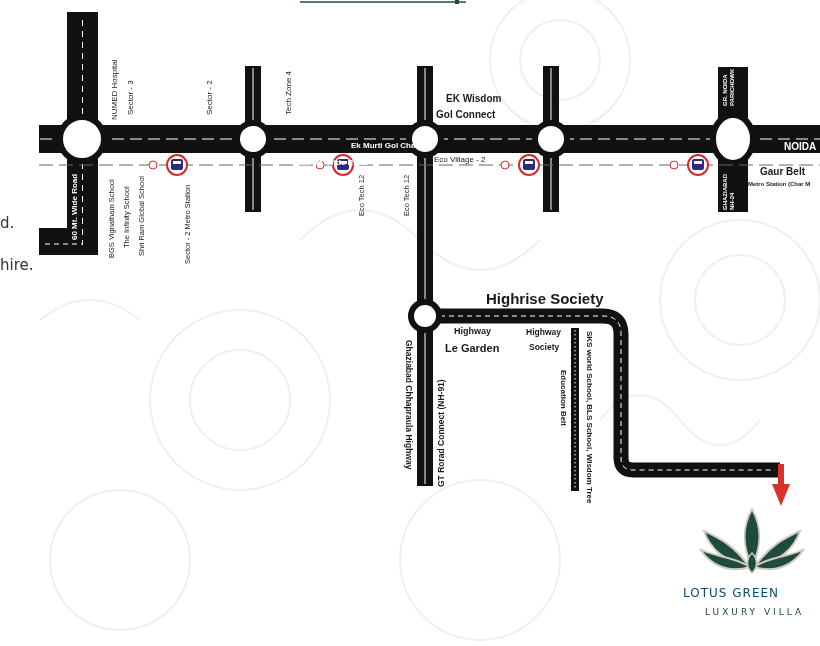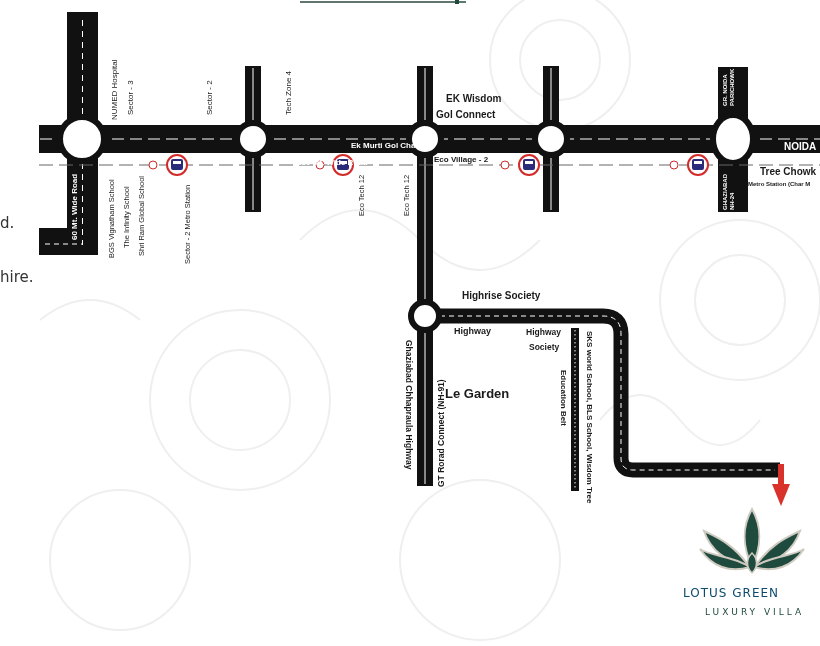--- a/index.html
+++ b/index.html
@@ -121,21 +121,21 @@
     <path d="M0 -36 C10 -18 10 0 0 22 C-10 0 -10 -18 0 -36Z" fill="#1f4a3e" stroke="#cfcac0" stroke-width="2"></path>
     <path d="M-4 20 C-20 -2 -36 -8 -48 -14 C-42 4 -26 18 -4 20Z" fill="#1f4a3e" stroke="#cfcac0" stroke-width="2"></path>
     <path d="M4 20 C20 -2 36 -8 48 -14 C42 4 26 18 4 20Z" fill="#1f4a3e" stroke="#cfcac0" stroke-width="2"></path>
     <path d="M-2 22 C-20 10 -40 12 -52 4 C-40 22 -22 28 -2 22Z" fill="#1f4a3e" stroke="#cfcac0" stroke-width="2"></path>
     <path d="M2 22 C20 10 40 12 52 4 C40 22 22 28 2 22Z" fill="#1f4a3e" stroke="#cfcac0" stroke-width="2"></path>
     <path d="M0 8 C6 14 6 22 0 28 C-6 22 -6 14 0 8Z" fill="#1f4a3e" stroke="#cfcac0" stroke-width="1.5"></path>
   </g>
 </svg>
 
 <div class="side-text" style="left:0; top:214px;">d.</div>
-<div class="side-text" style="left:0; top:256px;margin-top:12px;">hire.</div>
+<div class="side-text" style="left:0; top:256px;">hire.</div>
 
 <div class="lbl" style="left:297px; top:126px; font-size:8px; font-weight:bold; color:#fff;margin-top:32px;">130 Mt. Wide Road</div>
 <div class="lbl" style="left:310px; top:141px; font-size:8px; font-weight:bold; color:#fff;margin-left:41px;">Ek Murti Gol Chakkar</div>
 <div class="lbl vert" style="left:70px; top:240px; font-size:8px; font-weight:bold; color:#fff;">60 Mt. Wide Road</div>
 <div class="lbl" style="left:752px; top:141px; font-size:10px; font-weight:bold; color:#fff;padding-left:32px;">NOIDA</div>
 <div class="lbl vert" style="left:722px; top:106px; font-size:6px; font-weight:bold; color:#fff; width:40px; white-space:normal; line-height:7px;">GR. NOIDA PARICHOWK</div>
 <div class="lbl vert" style="left:722px; top:210px; font-size:6px; font-weight:bold; color:#fff; width:40px; white-space:normal; line-height:7px;">GHAZIABAD NH-24</div>
 <div class="lbl vert90" style="left:414px; top:340px; font-size:8.5px; font-weight:bold;">Ghaziabad Chhapraula Highway</div>
 <div class="lbl vert" style="left:436px; top:487px; font-size:8.5px; font-weight:bold;">GT Rorad Connect (NH-91)</div>
 
@@ -144,25 +144,25 @@
 <div class="lbl vert" style="left:205px; top:115px; font-size:8px;">Sector - 2</div>
 <div class="lbl vert" style="left:284px; top:115px; font-size:8px;">Tech Zone 4</div>
 <div class="lbl" style="left:446px; top:93px; font-size:10px; font-weight:bold;">EK Wisdom</div>
 <div class="lbl" style="left:436px; top:109px; font-size:10px; font-weight:bold;">Gol Connect</div>
 <div class="lbl vert" style="left:107px; top:258px; font-size:7.5px;">BGS Vignatham School</div>
 <div class="lbl vert" style="left:122px; top:248px; font-size:7.5px;">The Infinity School</div>
 <div class="lbl vert" style="left:137px; top:256px; font-size:7.5px;">Shri Ram Global School</div>
 <div class="lbl vert" style="left:183px; top:264px; font-size:7.5px;">Sector - 2 Metro Station</div>
 <div class="lbl vert" style="left:357px; top:216px; font-size:7.5px;">Eco Tech 12</div>
 <div class="lbl vert" style="left:402px; top:216px; font-size:7.5px;">Eco Tech 12</div>
-<div class="lbl" style="left:434px; top:155px; font-size:8px; font-weight:bold;">Eco Village - 2</div>
-<div class="lbl" style="left:760px; top:166px; font-size:10px; font-weight:bold;">Tree Chowk</div>
+<div class="lbl" style="left:434px; top:155px; font-size:8px; font-weight:normal;">Eco Village - 2</div>
+<div class="lbl" style="left:760px; top:166px; font-size:10px; font-weight:bold;">Gaur Belt</div>
 <div class="lbl" style="left:748px; top:181px; font-size:6px; font-weight:bold;">Metro Station (Char M</div>
-<div class="lbl" style="left:455px; top:290px; font-size:10px; font-weight:bold;padding-left:7px;">Highrise Society</div>
+<div class="lbl" style="left:479px; top:290px; font-size:15px; font-weight:bold;padding-left:7px;">Highrise Society</div>
 <div class="lbl" style="left:454px; top:326px; font-size:9px; font-weight:bold;">Highway</div>
-<div class="lbl" style="left:445px; top:342px; font-size:13px; font-weight:bold;margin-top:44px;">Le Garden</div>
+<div class="lbl" style="left:445px; top:342px; font-size:11px; font-weight:bold;">Le Garden</div>
 <div class="lbl" style="left:526px; top:327px; font-size:8.5px; font-weight:bold;">Highway</div>
 <div class="lbl" style="left:529px; top:342px; font-size:8.5px; font-weight:bold;">Society</div>
 <div class="lbl vert90" style="left:568px; top:370px; font-size:8px; font-weight:bold;">Education Belt</div>
 <div class="lbl vert90" style="left:594px; top:331px; font-size:8px; font-weight:bold;">SKS world School, BLS School, Wisdom Tree</div>
 
 <div class="brand-name">LOTUS GREEN</div>
 <div class="brand-sub">LUXURY VILLA</div>
 
 </body></html>

